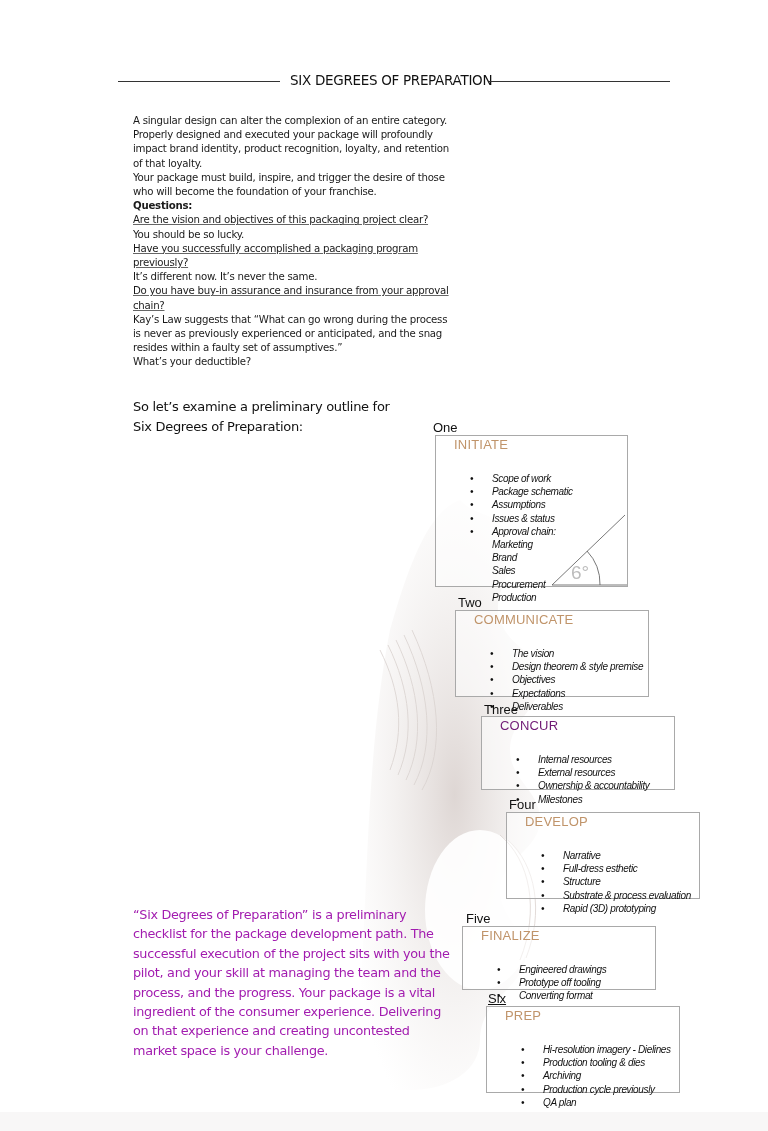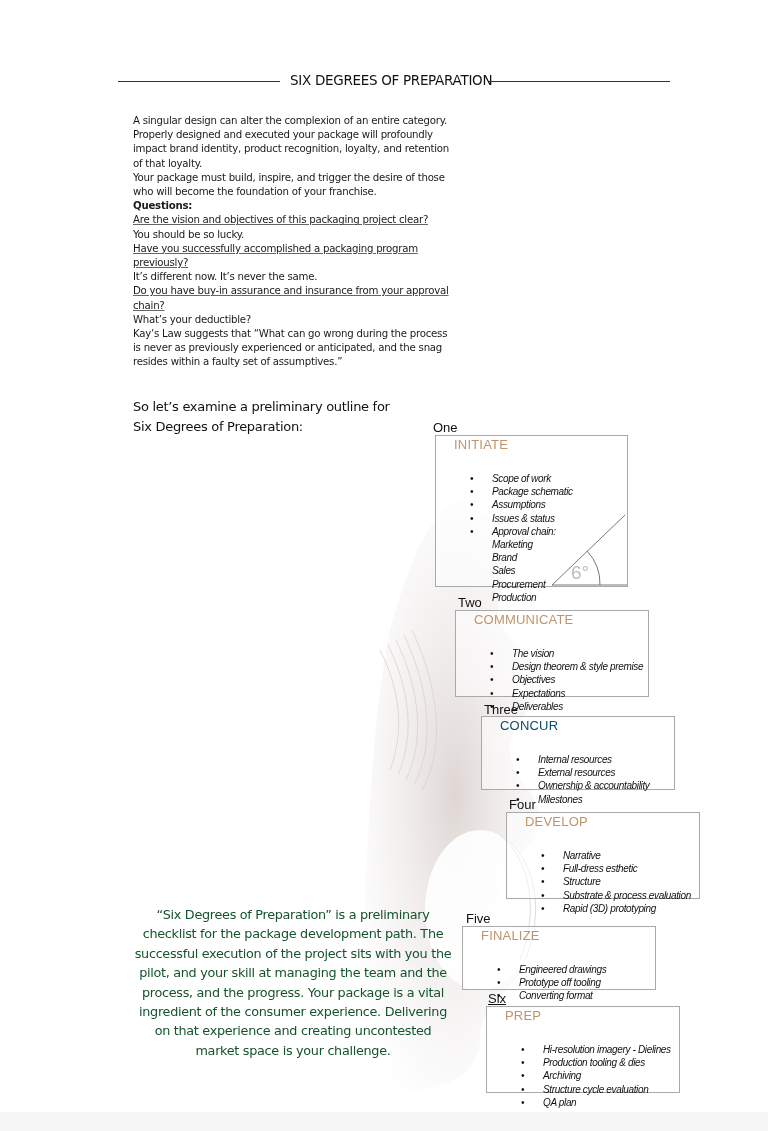--- a/index.html
+++ b/index.html
@@ -17,21 +17,21 @@
   .title-row .title { position: absolute; left: 172px; top: 0; font-family: "DejaVu Sans", sans-serif; font-size: 13.5px; letter-spacing: -0.3px; color: #111; white-space: nowrap; }
 
   .intro { position: absolute; left: 133px; top: 114px; width: 320px; font-family: "DejaVu Sans", sans-serif; font-size: 10.2px; line-height: 14.2px; letter-spacing: -0.25px; color: #1a1a1a; }
   .intro p { margin: 0; }
   .intro .bold { font-weight: bold; }
   .intro .q { text-decoration: underline; text-decoration-color: #666; }
 
   .lead { position: absolute; left: 133px; top: 397px; font-family: "DejaVu Sans", sans-serif; font-size: 13px; line-height: 20px; letter-spacing: -0.3px; color: #111; }
   .lead p { margin: 0; }
 
-  .closing { position: absolute; left: 133px; top: 905px; width: 320px; font-family: "DejaVu Sans", sans-serif; font-size: 12.8px; line-height: 19.4px; letter-spacing: -0.3px; color: #14532d; text-align: center; }
+  .closing { position: absolute; left: 133px; top: 905px; width: 320px; font-family: "DejaVu Sans", sans-serif; font-size: 12.8px; line-height: 19.4px; letter-spacing: -0.3px; color: #a21caf; }
   .closing p { margin: 0; }
 
   .step-label { position: absolute; font-family: "Liberation Sans", sans-serif; font-size: 13px; color: #111; }
   .step-box { position: absolute; border: 1px solid #a9a9a9; background: rgba(255,255,255,0.55); box-sizing: border-box; padding-left: 17px; }
   .step-box .heading { position: absolute; left: 18px; top: 1px; font-family: "Liberation Sans", sans-serif; font-size: 13px; color: #c0946a; letter-spacing: 0.2px; }
   .step-box ul { position: absolute; left: 18px; top: 20px; margin: 16px; padding: 0; list-style: none; font-style: italic; }
   .step-box li { position: relative; padding-left: 22px; font-family: "Liberation Sans", sans-serif; font-size: 10px; line-height: 13.2px; letter-spacing: -0.35px; color: #111; white-space: nowrap; }
   .step-box li.bullet::before { content: "\2022"; position: absolute; left: 0; top: 0; font-size: 10px; }
   .degree-mark { position: absolute; right: 0; bottom: 0; width: 80px; height: 75px; }
 </style>
@@ -71,22 +71,22 @@
 <div class="intro" id="intro">
     <p>A singular design can alter the complexion of an entire category.</p>
     <p>Properly designed and executed your package will profoundly impact brand identity, product recognition, loyalty, and retention of that loyalty.</p>
     <p>Your package must build, inspire, and trigger the desire of those who will become the foundation of your franchise.</p>
     <p class="bold">Questions:</p>
     <p class="q">Are the vision and objectives of this packaging project clear?</p>
     <p>You should be so lucky.</p>
     <p class="q">Have you successfully accomplished a packaging program previously?</p>
     <p>It’s different now. It’s never the same.</p>
     <p class="q">Do you have buy-in assurance and insurance from your approval chain?</p>
+    <p>Kay’s Law suggests that “What can go wrong during the process is never as previously experienced or anticipated, and the snag resides within a faulty set of assumptives.”</p>
     <p>What’s your deductible?</p>
-    <p>Kay’s Law suggests that “What can go wrong during the process is never as previously experienced or anticipated, and the snag resides within a faulty set of assumptives.”</p>
   </div>
 
 <div class="lead">
   <p>So let’s examine a preliminary outline for</p>
   <p>Six Degrees of Preparation:</p>
 </div>
 
 <div class="closing">
   <p>“Six Degrees of Preparation” is a preliminary checklist for the package development path. The successful execution of the project sits with you the pilot, and your skill at managing the team and the process, and the progress. Your package is a vital ingredient of the consumer experience.  Delivering on that experience and creating uncontested market space is your challenge.</p>
 </div>
@@ -120,21 +120,21 @@
       <ul>
         <li class="bullet">The vision</li>
         <li class="bullet">Design theorem &amp; style premise</li>
         <li class="bullet">Objectives</li>
         <li class="bullet">Expectations</li>
         <li class="bullet">Deliverables</li>
       </ul>
     </div>
     <div class="step-label" style="left: 484px; top: 702px;">Three</div>
     <div class="step-box" style="left: 481px; top: 716px; width: 194px; height: 74px; border-color: rgb(169, 169, 169);">
-      <div class="heading" style="color: #0c4a6e;">CONCUR</div>
+      <div class="heading" style="color: #701a75;">CONCUR</div>
       <ul>
         <li class="bullet">Internal resources</li>
         <li class="bullet">External resources</li>
         <li class="bullet">Ownership &amp; accountability</li>
         <li class="bullet">Milestones</li>
       </ul>
     </div>
     <div class="step-label" style="left: 509px; top: 797px;">Four</div>
     <div class="step-box" style="left: 506px; top: 812px; width: 194px; height: 87px; border-color: rgb(169, 169, 169);">
       <div class="heading" style="color: rgb(192, 148, 106);">DEVELOP</div>
@@ -155,17 +155,17 @@
         <li class="bullet">Converting format</li>
       </ul>
     </div>
     <div class="step-label" style="left: 488px; top: 991px; text-decoration: underline;">Six</div>
     <div class="step-box" style="left: 486px; top: 1006px; width: 194px; height: 87px; border-color: rgb(169, 169, 169);">
       <div class="heading" style="color: rgb(192, 148, 106);">PREP</div>
       <ul>
         <li class="bullet">Hi-resolution imagery - Dielines</li>
         <li class="bullet">Production tooling &amp; dies</li>
         <li class="bullet">Archiving</li>
-        <li class="bullet">Structure cycle evaluation</li>
+        <li class="bullet">Production cycle previously</li>
         <li class="bullet">QA plan</li>
       </ul>
     </div>
   </div>
 
 </body></html>

